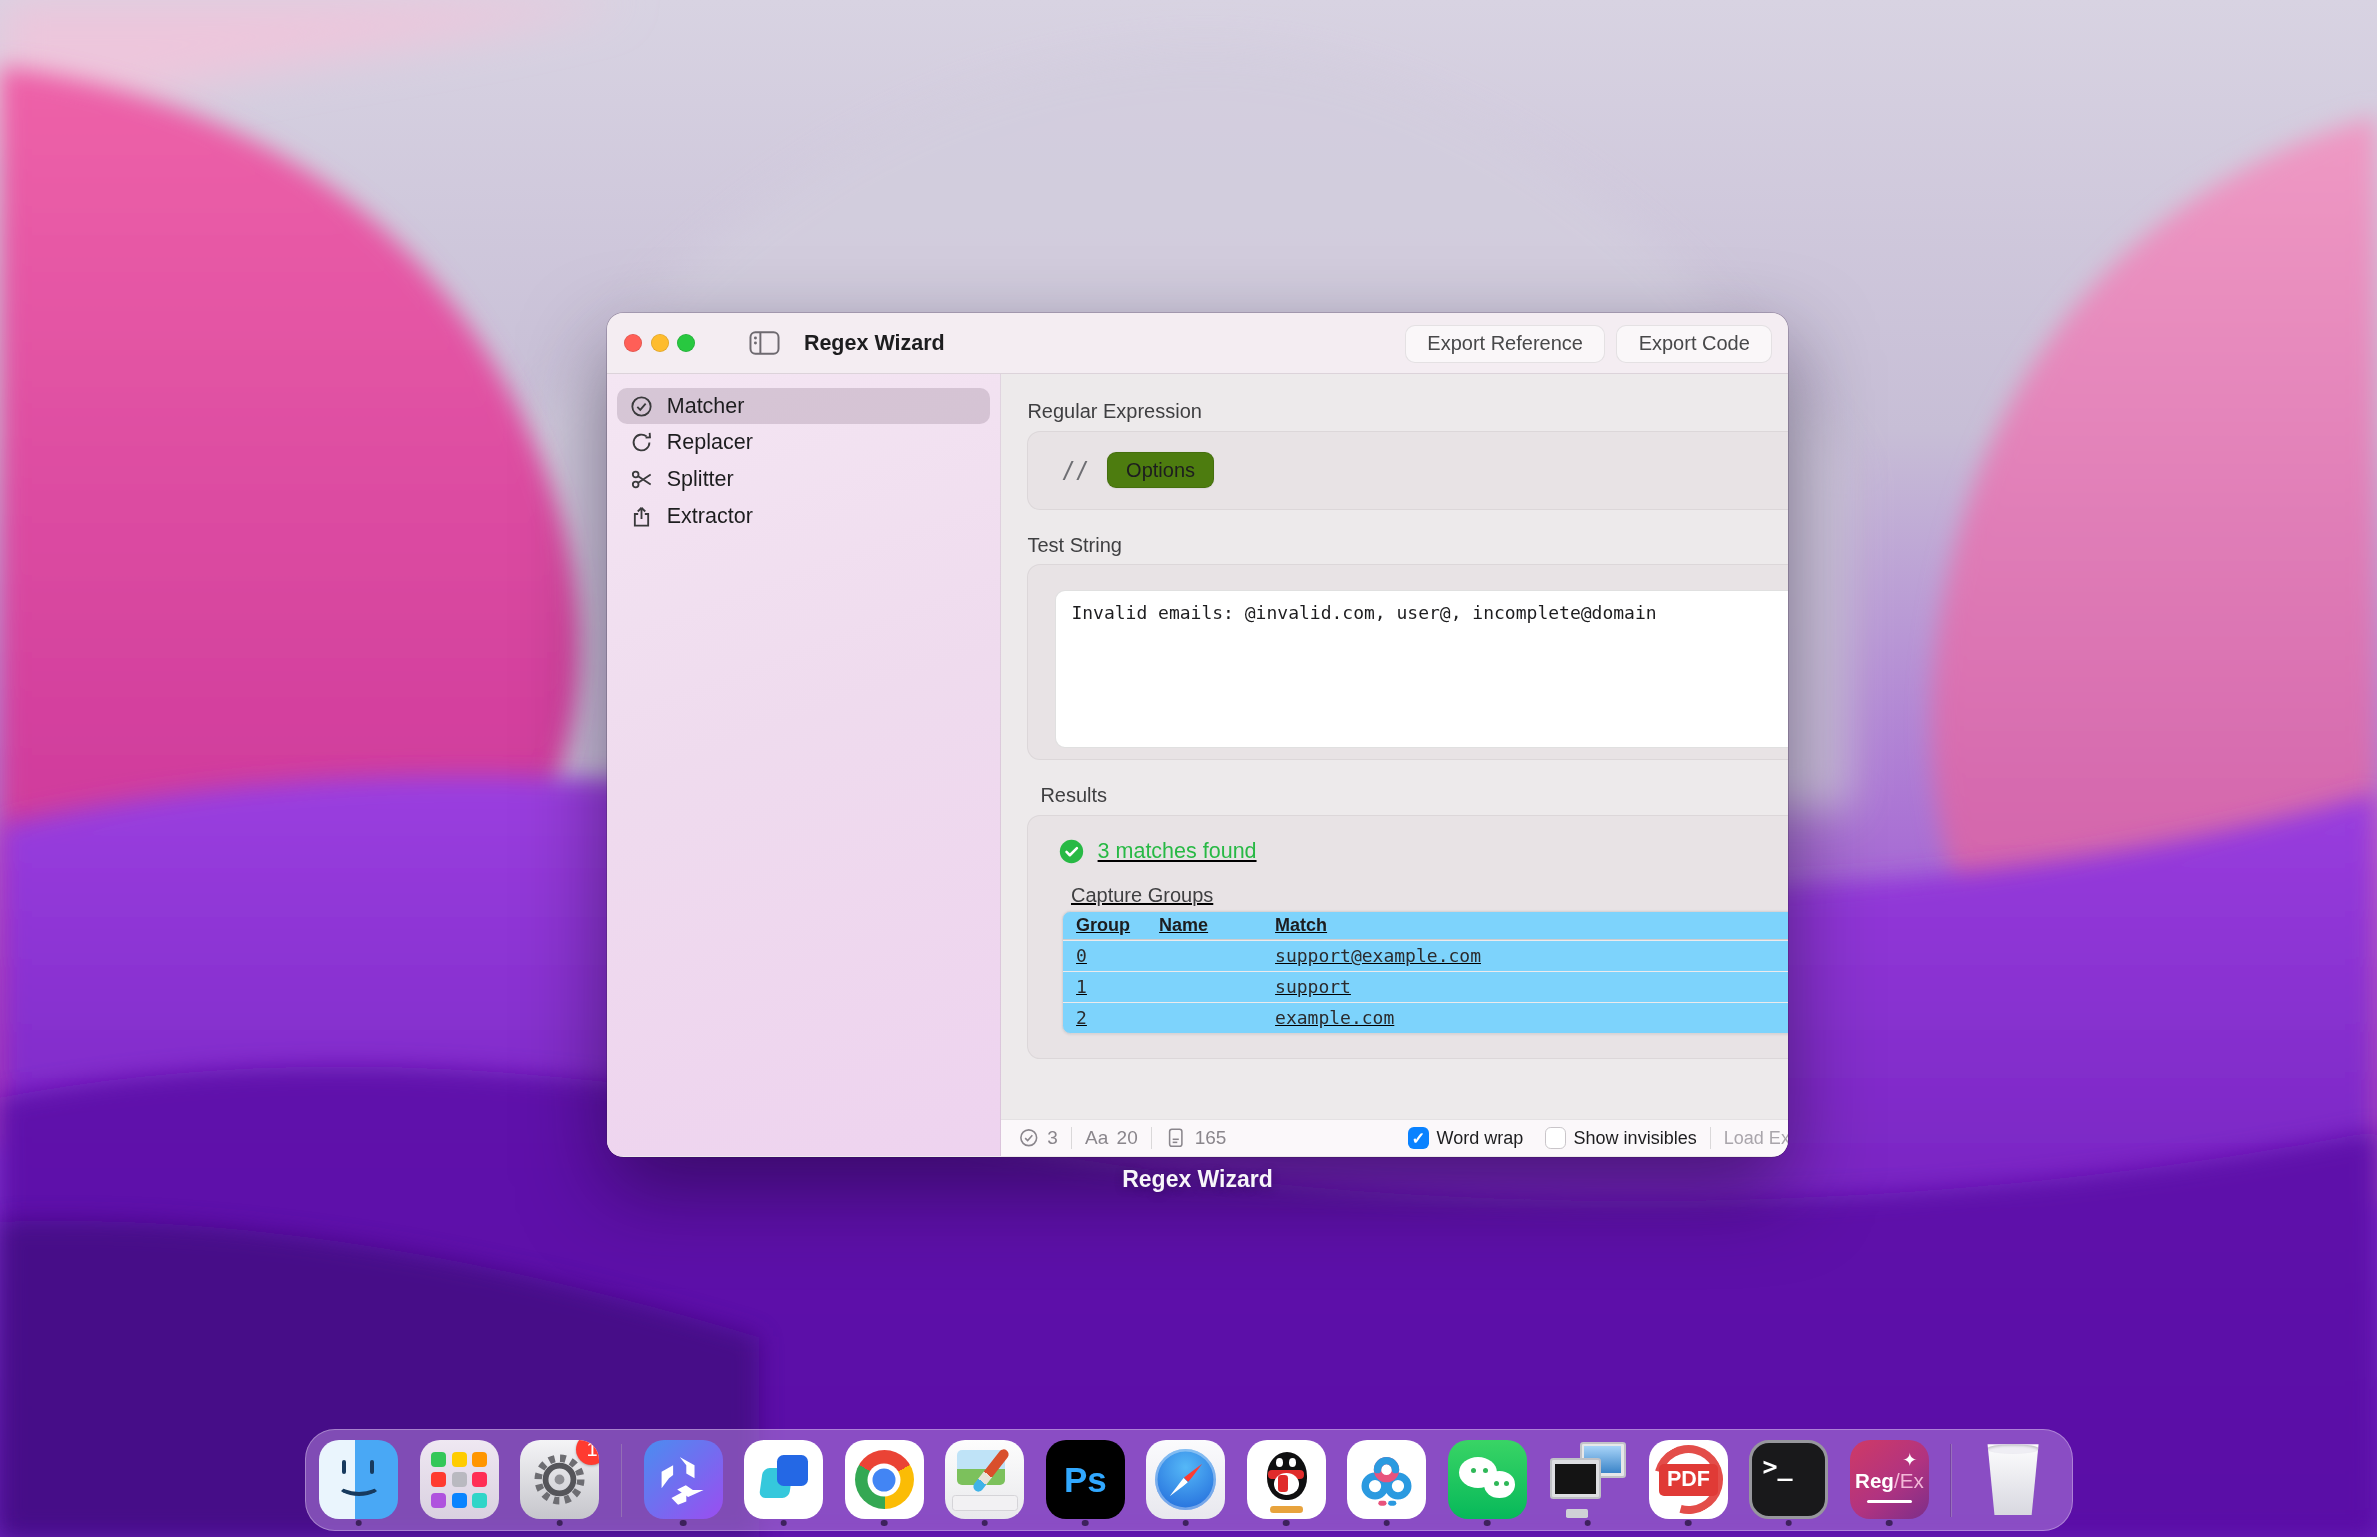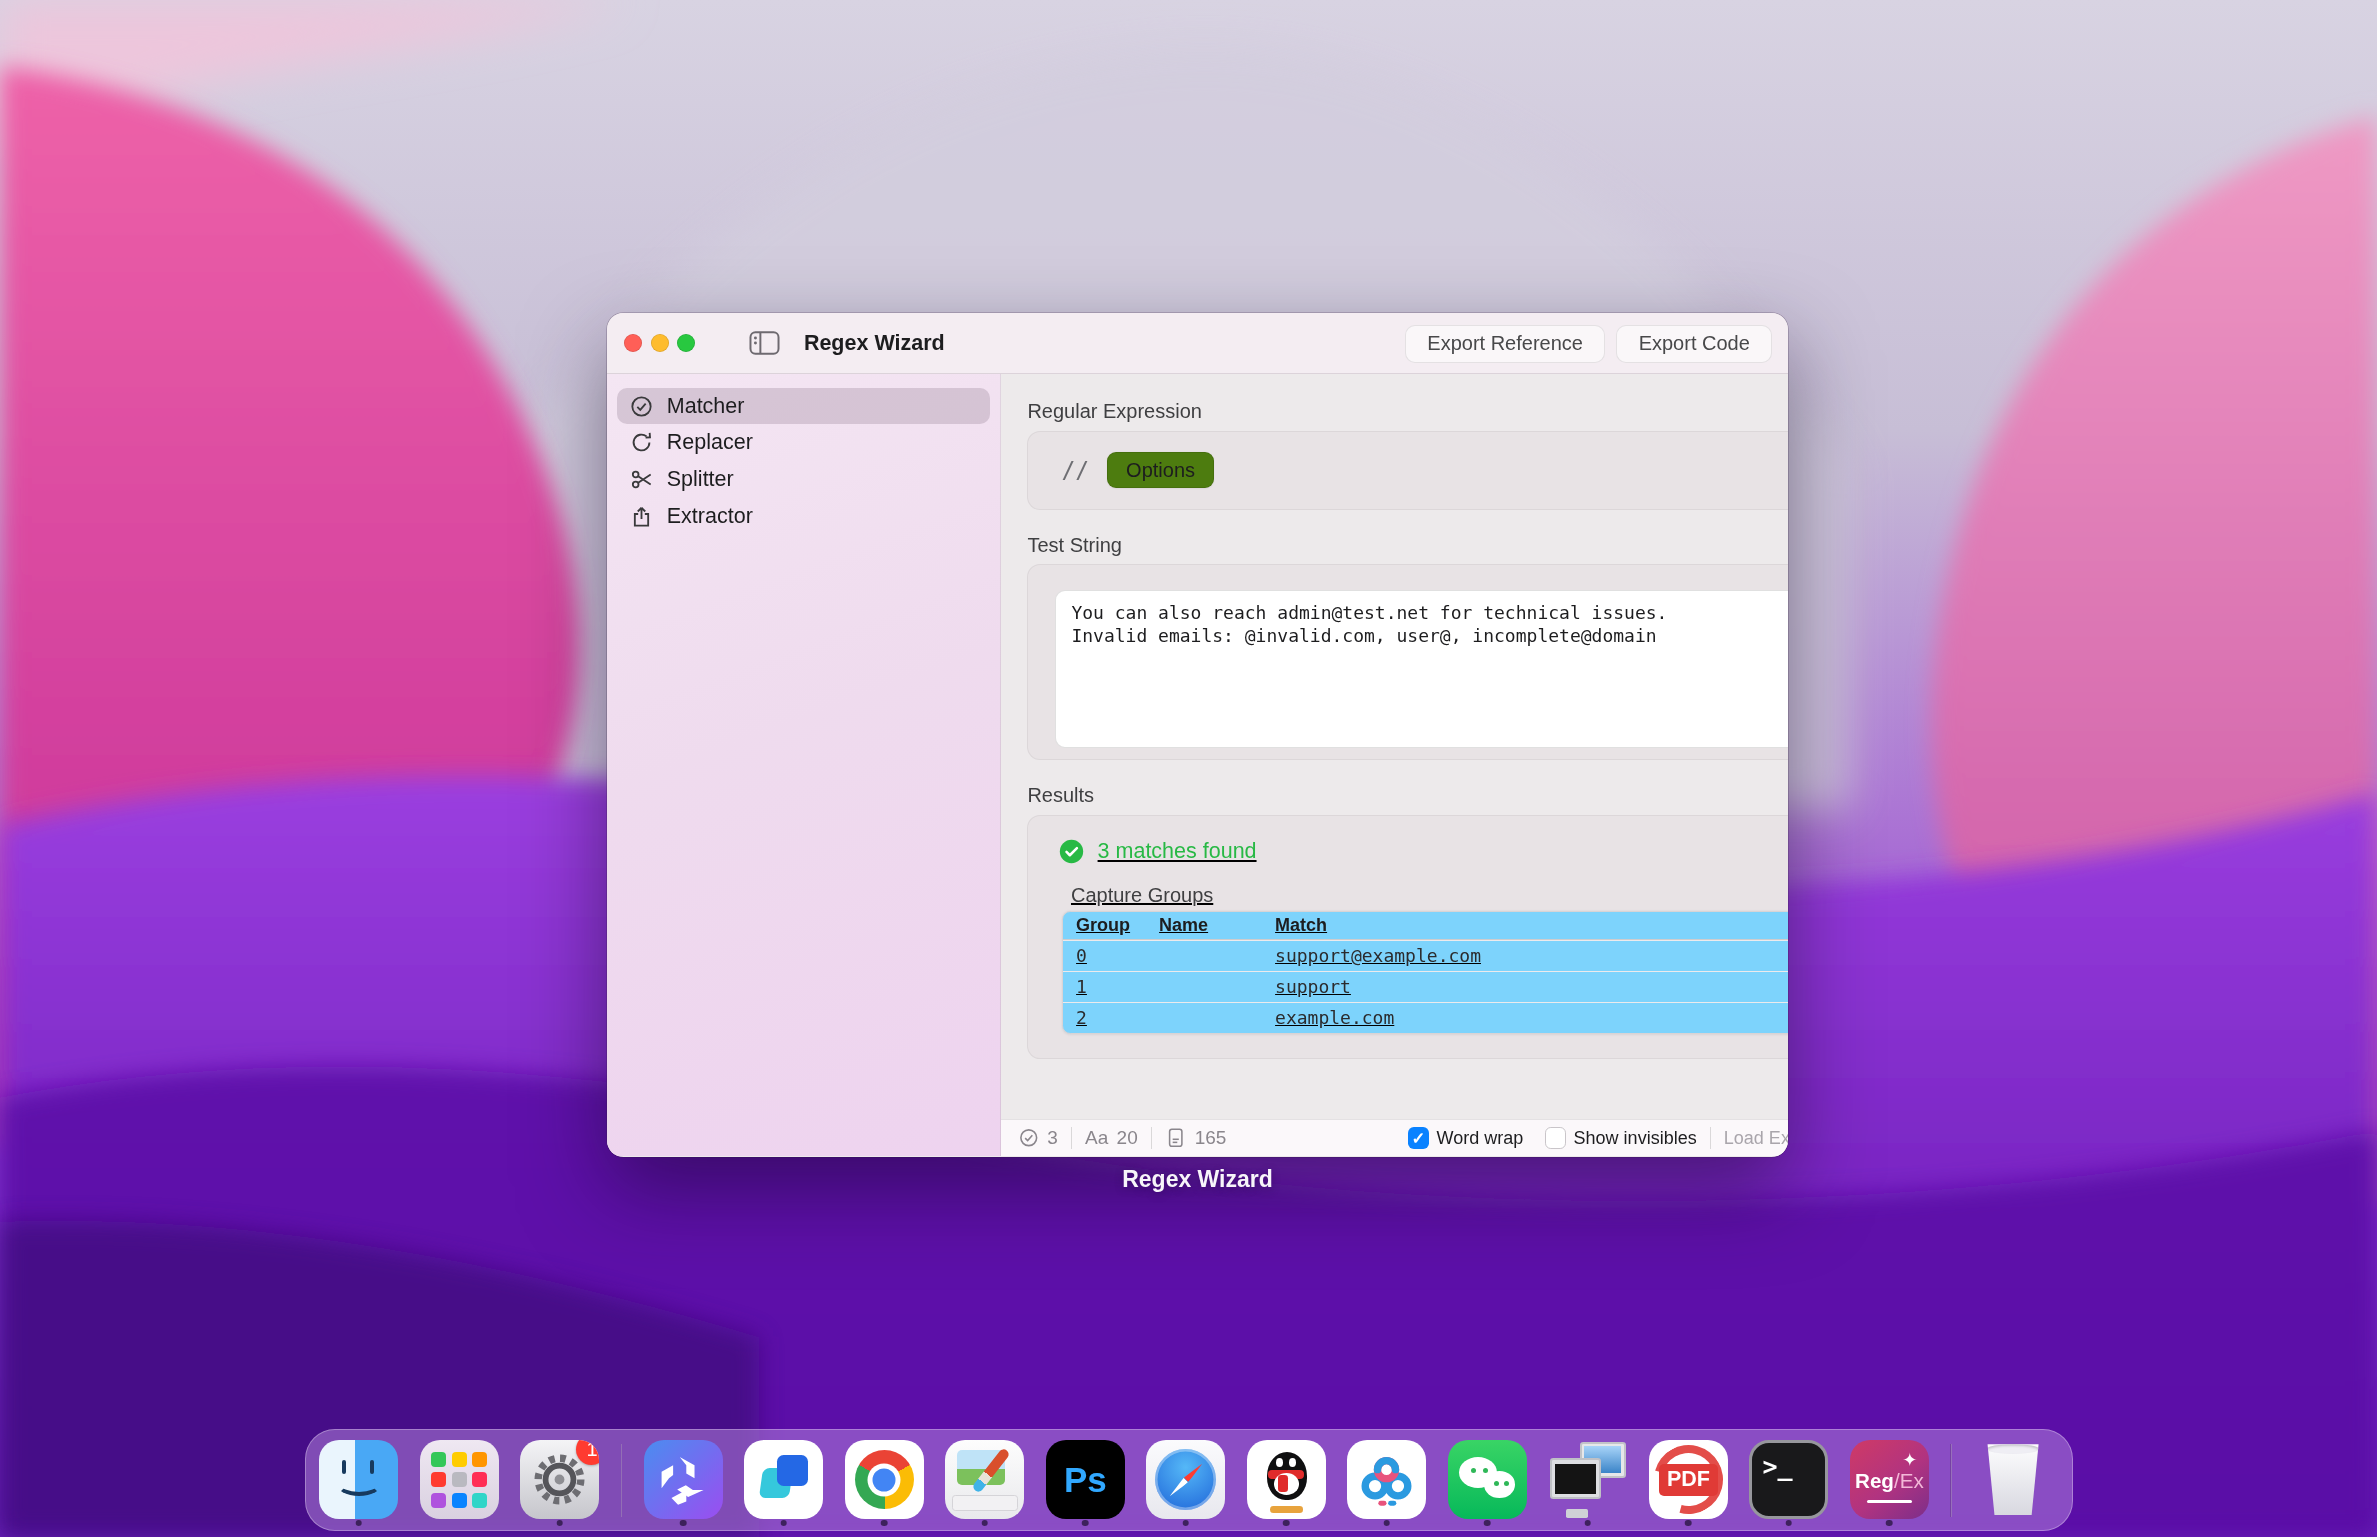--- a/index.html
+++ b/index.html
@@ -47,21 +47,21 @@
     box-shadow:0 0.8px 1.7px rgba(0,0,0,.06); }
 
   .test-label { margin-top:23px; }
   .test-panel { height:196px; margin-top:6.6px; padding:25px 27px 12.4px 27px; }
   .textarea { height:158px; background:#fff; border:0.8px solid rgba(0,0,0,.12); border-radius:10px;
     padding:10px 15px; font-family:"DejaVu Sans Mono",monospace; font-size:18px; line-height:23px;
     color:#1d1d1f; position:relative; overflow:hidden; }
   .textarea .scrollhint { position:absolute; right:6.6px; top:5px; bottom:5px; width:2.5px;
     background:rgba(0,0,0,.05); border-radius:1.7px; }
 
-  .results-label { margin-top:23px; }
+  .results-label { margin-top:23px;margin-left:13px; }
   .results-panel { height:244px; margin-top:6.6px; padding:23px 33px 0 31px;text-decoration:underline; }
   .match-row { display:flex; align-items:center; gap:13.2px; }
   .check-badge { width:25px; height:25px; flex:0 0 25px; }
   .match-text { font-size:21.5px; color:#28b945; }
   .cg-label { margin-top:20px; margin-left:11.6px; font-size:20px; color:#3f3f41; }
   .cg-table { margin-top:4px; margin-left:2.5px; width:800px; background:#7dd3fc; border-radius:8.3px;
     border:0.8px solid #d8d4d6; overflow:hidden; box-shadow:0 0.8px 2.5px rgba(0,0,0,.07); }
   .cg-row { display:grid; grid-template-columns:83px 116px 1fr; align-items:center; height:31px; padding:0 0 0 13.2px;
     border-top:0.8px solid #eceaec; font-family:"DejaVu Sans Mono",monospace; font-size:18px; color:#2b2b2d; }
   .cg-row.head { height:28px; border-top:none; border-bottom:0.8px solid #cfcccd;
@@ -273,21 +273,20 @@
         <div class="sec-label">Regular Expression</div>
         <div class="panel regex-panel">
           <span class="delim">/</span>
           <span class="delim">/</span>
           <div class="options-btn">Options</div>
         </div>
 
         <div class="sec-label test-label">Test String</div>
         <div class="panel test-panel">
           <div class="textarea">
-            <div>You can also reach admin@test.net for technical issues.</div>
             <div>Invalid emails: @invalid.com, user@, incomplete@domain</div>
             <div class="scrollhint"></div>
           </div>
         </div>
 
         <div class="sec-label results-label">Results</div>
         <div class="panel results-panel">
           <div class="match-row">
             <span class="check-badge">
               <svg width="25" height="25" viewBox="0 0 30 30">

